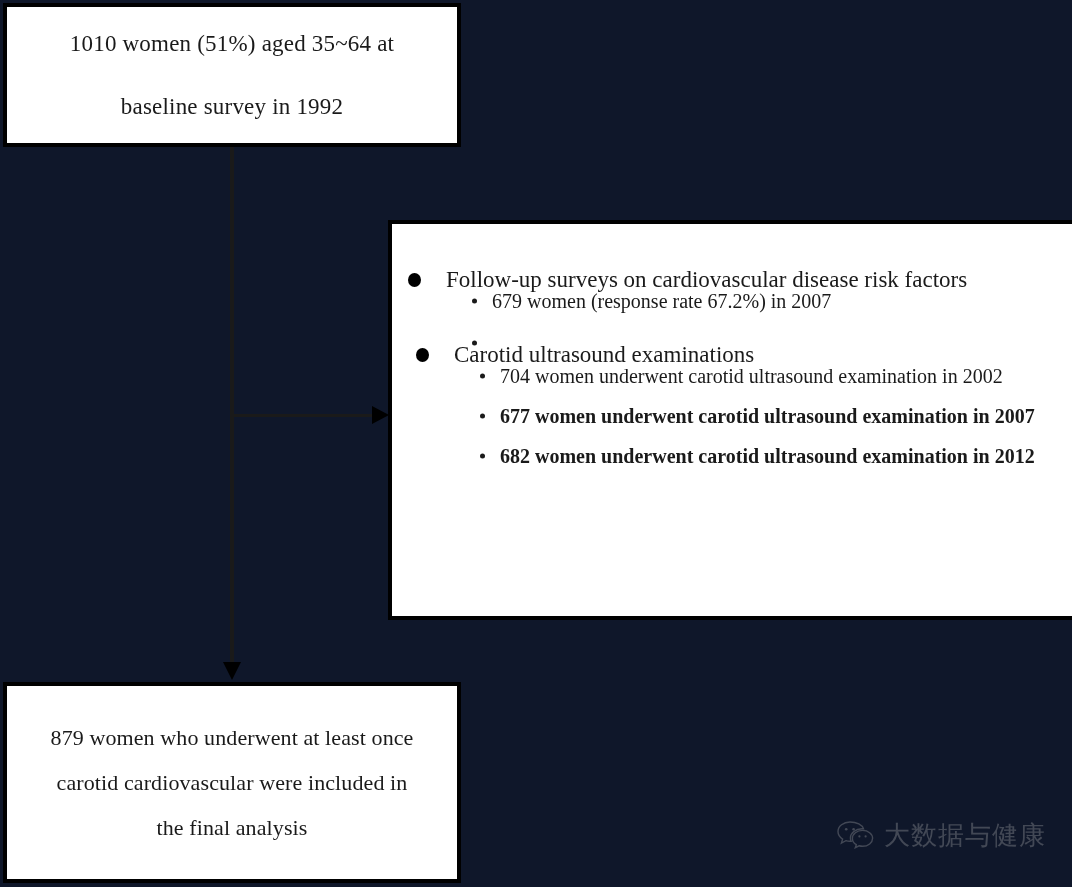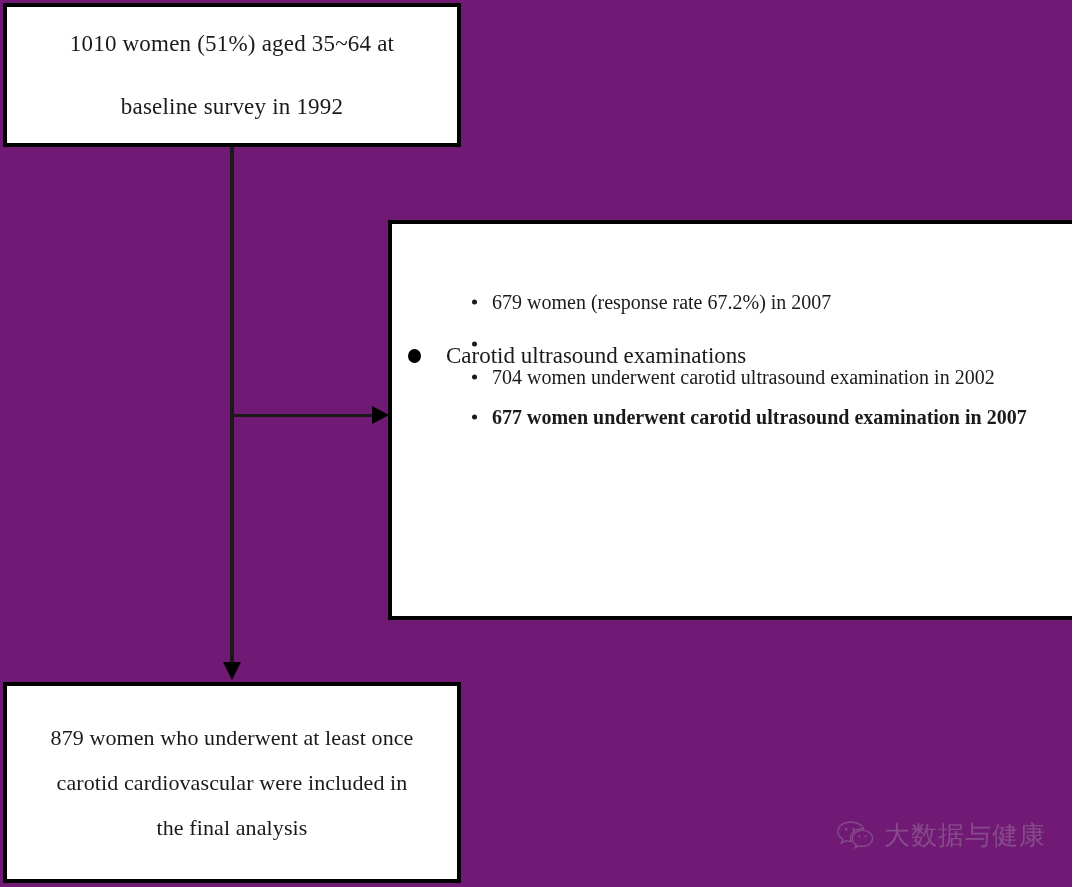--- a/index.html
+++ b/index.html
@@ -4,21 +4,21 @@
 <style>
   html, body {
     margin: 0;
     padding: 0;
     background: #ffffff;
   }
   #canvas {
     position: relative;
     width: 1072px;
     height: 887px;
-    background: #701a75;
+    background: #0f172a;
     overflow: hidden;
     font-family: "Liberation Serif", "DejaVu Serif", serif;
     color: #1a1a1a;
   }
 
   
   .box {
     position: absolute;
     background: #ffffff;
     border: 4px solid #000000;
@@ -101,21 +101,21 @@
     left: 80px;
     top: 50%;
     transform: translateY(-50%);
     width: 5px;
     height: 5px;
     border-radius: 50%;
     background: #1a1a1a;
   }
   #group-0 .subitem:nth-of-type(1) { margin-top: 24px; }
   #group-0 .subitem + .subitem { margin-top: 32px; }
-  #group-1 { margin-top: 22px; }
+  #group-1 { margin-top: 22px; padding-left: 8px; }
   #group-1 .subitem:nth-of-type(1) { margin-top: 22px; }
   #group-1 .subitem + .subitem { margin-top: 20px; font-weight: bold; }
 
   
   .conn { position: absolute; background: #1a1a1a; }
 
   
   #conn-trunk {
     left: 230px;
     top: 147px;
@@ -182,20 +182,24 @@
   </div>
 
   <div class="conn" id="conn-trunk"></div>
   <div class="conn" id="conn-branch"></div>
   <div id="arrow-right"></div>
   <div id="arrow-down"></div>
 
   <div class="box" id="box-followup">
 
     <div class="group" id="group-0">
+      <div class="group-heading">
+        <span class="dot"></span>
+        <span>Follow-up surveys on cardiovascular disease risk factors</span>
+      </div>
       <div class="subitem">
         <span class="sdot"></span>
         <span>679 women (response rate 67.2%) in 2007</span>
       </div>
       <div class="subitem">
         <span class="sdot"></span>
       </div>
     </div>
 
     <div class="group" id="group-1">
@@ -203,20 +207,24 @@
         <span class="dot"></span>
         <span>Carotid ultrasound examinations</span>
       </div>
       <div class="subitem">
         <span class="sdot"></span>
         <span>704 women underwent carotid ultrasound examination in 2002</span>
       </div>
       <div class="subitem">
         <span class="sdot"></span>
         <span>677 women underwent carotid ultrasound examination in 2007</span>
+      </div>
+      <div class="subitem">
+        <span class="sdot"></span>
+        <span>682 women underwent carotid ultrasound examination in 2012</span>
       </div>
     </div>
 
   </div>
 
   <div class="box" id="box-final">
     <div class="tline">879 women who underwent at least once</div>
     <div class="tline">carotid cardiovascular were included in</div>
     <div class="tline">the final analysis</div>
   </div>

